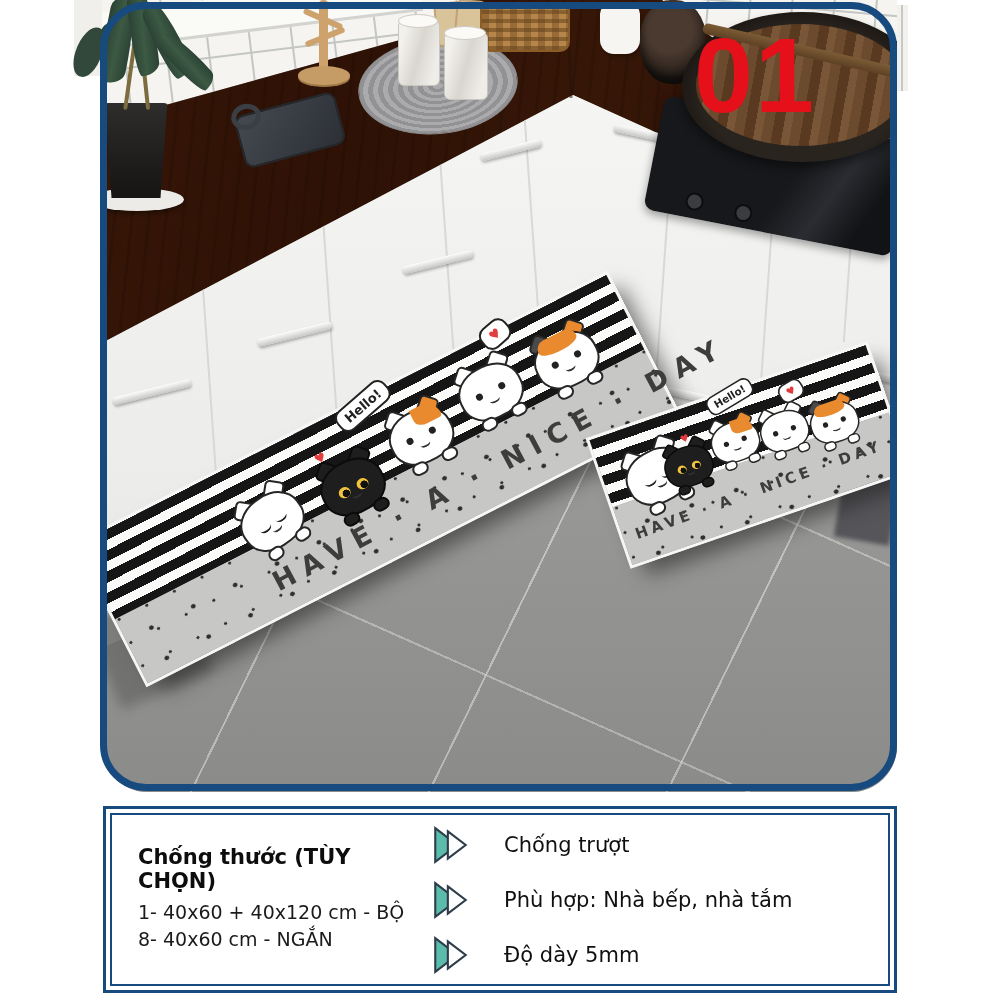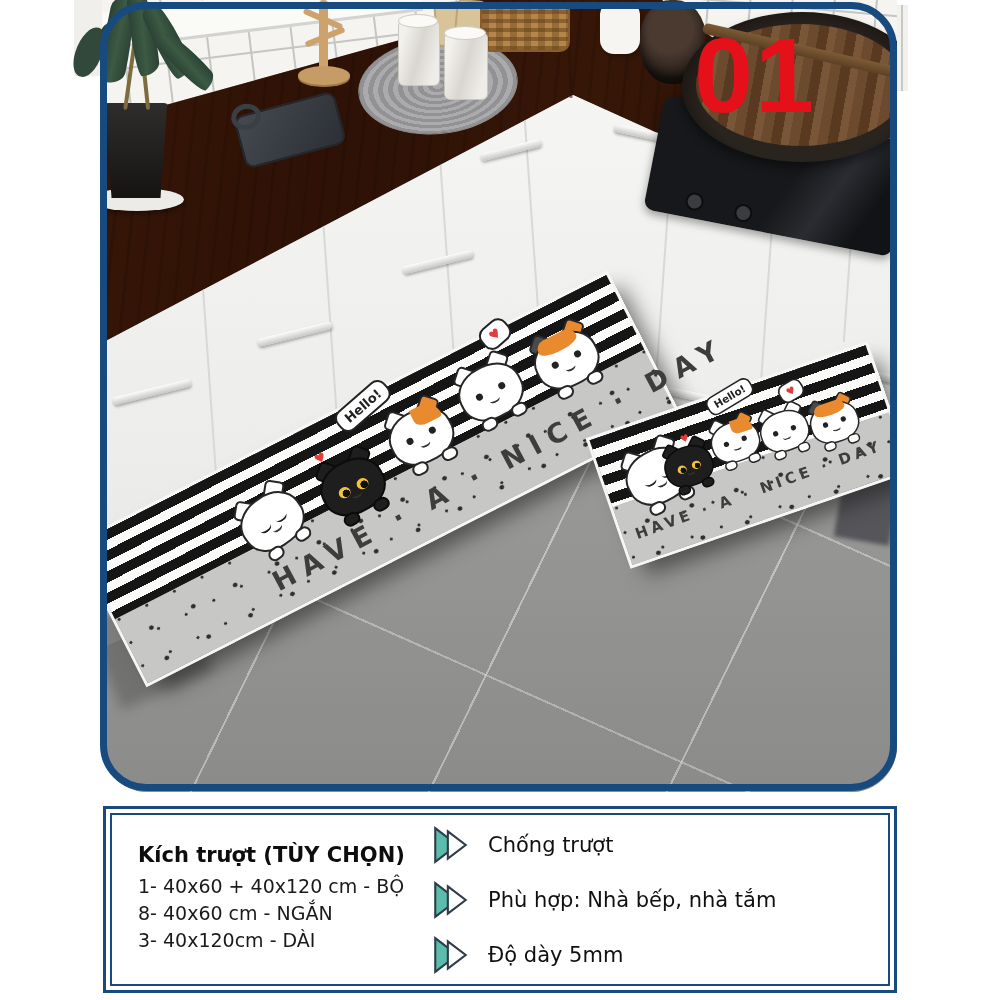--- a/index.html
+++ b/index.html
@@ -168,21 +168,21 @@
   #home-badge .roofsvg{display:block;margin:0 auto -2px auto;}
   #home-badge .word{display:inline-block;border:1.5px solid #9a9a9a;background:#fff;color:#f28a3d;
        font-family:"Liberation Serif", serif;font-size:18px;letter-spacing:2px;padding:1px 5px;}
   #tagline{position:absolute;left:4px;top:104px;font-size:8px;letter-spacing:2.6px;color:#9c9c9c;
            font-weight:700;white-space:nowrap;}
   #sizes{flex:none;width:268px;}
   #sizes .title{font-size:21px;font-weight:700;color:#0d0d0d;margin-bottom:8px;}
   #sizes .opt{font-size:19px;color:#1a1a1a;margin:5px 0;white-space:nowrap;}
   #features{flex:none;margin-left:6px;}
   .feat{display:flex;align-items:center;gap:16px;margin:13px 0;}
-  .feat .txt{font-size:21px;color:#101010;white-space:nowrap;}
+  .feat .txt{font-size:21px;color:#101010;white-space:nowrap;margin-left:16px;}
 </style>
 </head>
 <body>
 
 <div id="stage">
 
   <div id="bleed-left" class="bleed">
       <i></i>
     </div>
   <div id="bleed-right" class="bleed">
@@ -398,24 +398,23 @@
     <div id="badge01">01</div>
   </div>
 
   <div id="photo-border"></div>
 
   <div id="panel">
     <div id="panel-inner">
 
 
       <div id="sizes">
-        <div class="title">Kích trượt (TÙY CHỌN)</div>
+        <div class="title">Chống thước (TÙY CHỌN)</div>
         <div class="opt">1- 40x60 + 40x120 cm - BỘ</div>
         <div class="opt">8- 40x60 cm - NGẮN</div>
-        <div class="opt">3- 40x120cm - DÀI</div>
       </div>
 
       <div id="features">
         <div class="feat">
           <svg width="42" height="42" viewBox="0 0 40 40">
               <polygon points="5,4 26,20 5,36" fill="#5bbcab" stroke="#2e3d49" stroke-width="2"></polygon>
               <polygon points="17,7 34,20 17,33" fill="#fdfdfd" stroke="#2e3d49" stroke-width="2"></polygon>
             </svg>
           <span class="txt">Chống trượt</span>
         </div>

